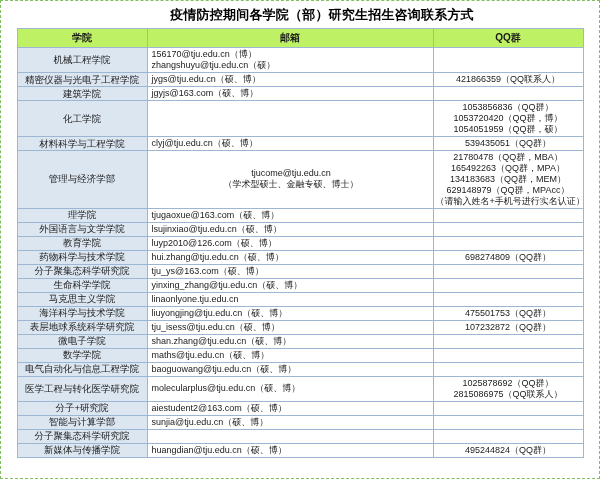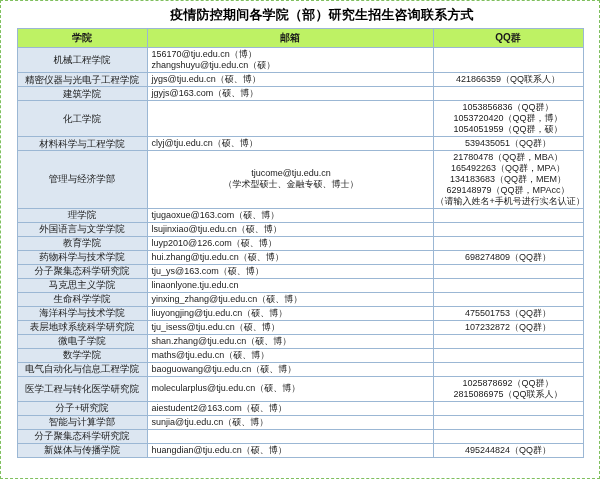--- a/index.html
+++ b/index.html
@@ -193,30 +193,30 @@
           </td>
         </tr>
         <tr class="r">
           <td class="dept">分子聚集态科学研究院</td>
           <td class="mail">
             <span class="line">tju_ys@163.com（硕、博）</span>
           </td>
           <td class="qq"></td>
         </tr>
         <tr class="r">
+          <td class="dept">生命科学学院</td>
+          <td class="mail">
+            <span class="line">yinxing_zhang@tju.edu.cn（硕、博）</span>
+          </td>
+          <td class="qq"></td>
+        </tr>
+        <tr class="r">
           <td class="dept">马克思主义学院</td>
           <td class="mail">
             <span class="line">linaonlyone.tju.edu.cn</span>
-          </td>
-          <td class="qq"></td>
-        </tr>
-        <tr class="r">
-          <td class="dept">生命科学学院</td>
-          <td class="mail">
-            <span class="line">yinxing_zhang@tju.edu.cn（硕、博）</span>
           </td>
           <td class="qq"></td>
         </tr>
         <tr class="r">
           <td class="dept">海洋科学与技术学院</td>
           <td class="mail">
             <span class="line">liuyongjing@tju.edu.cn（硕、博）</span>
           </td>
           <td class="qq">
             <span class="line">475501753（QQ群）</span>

